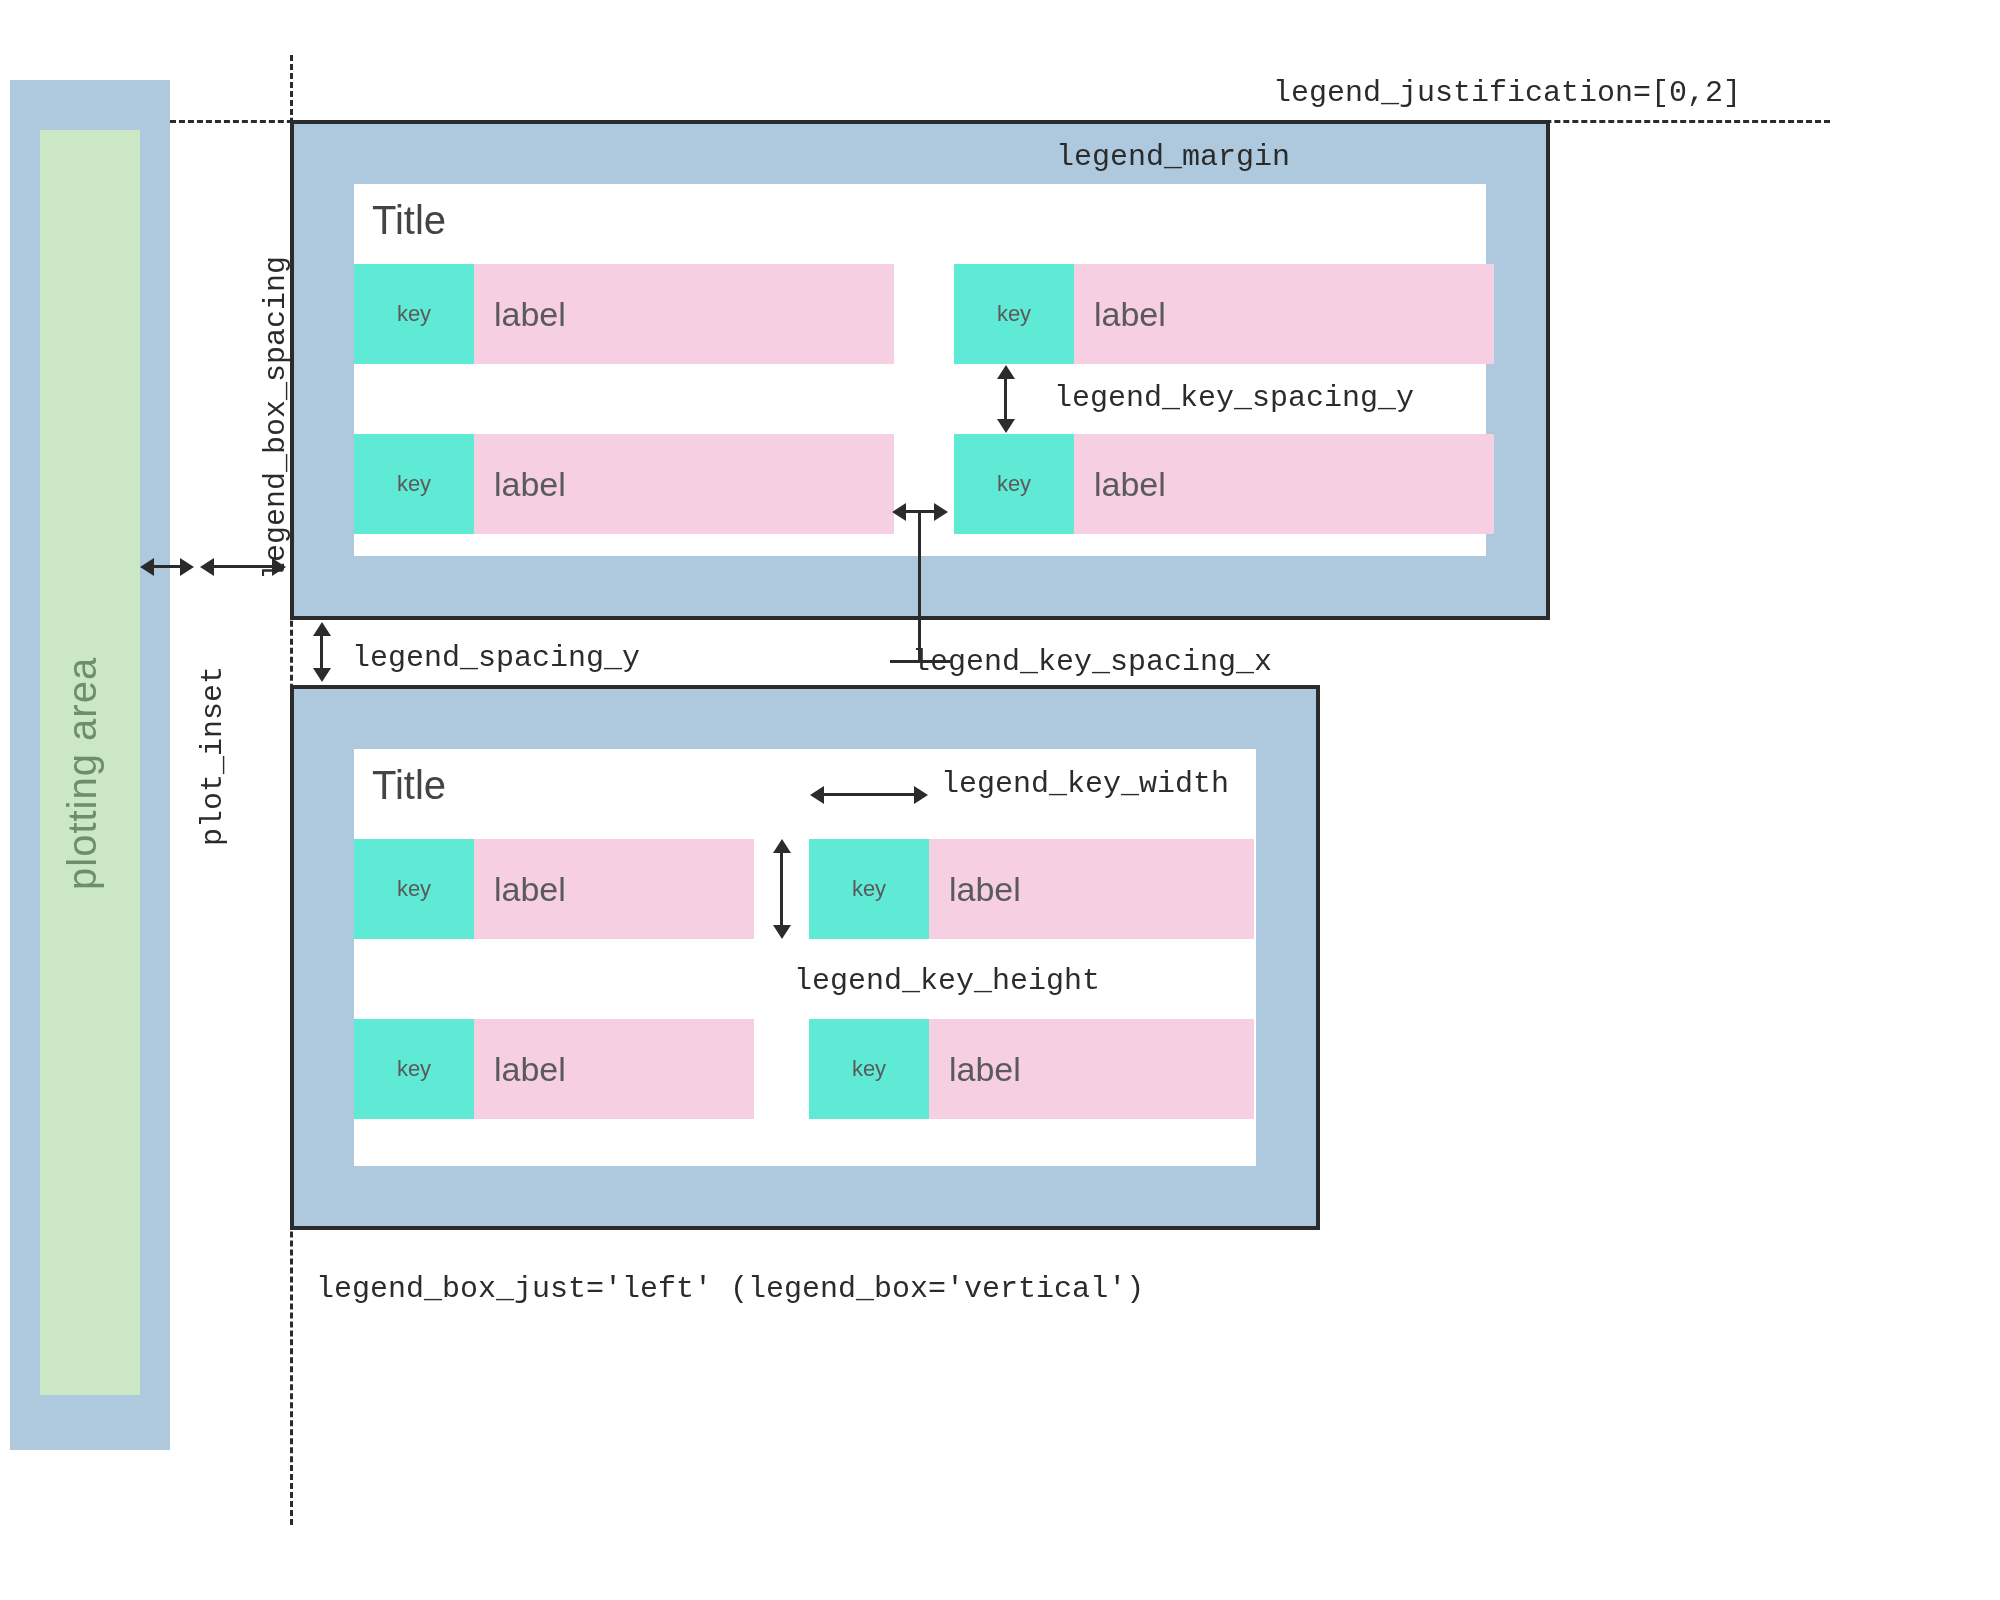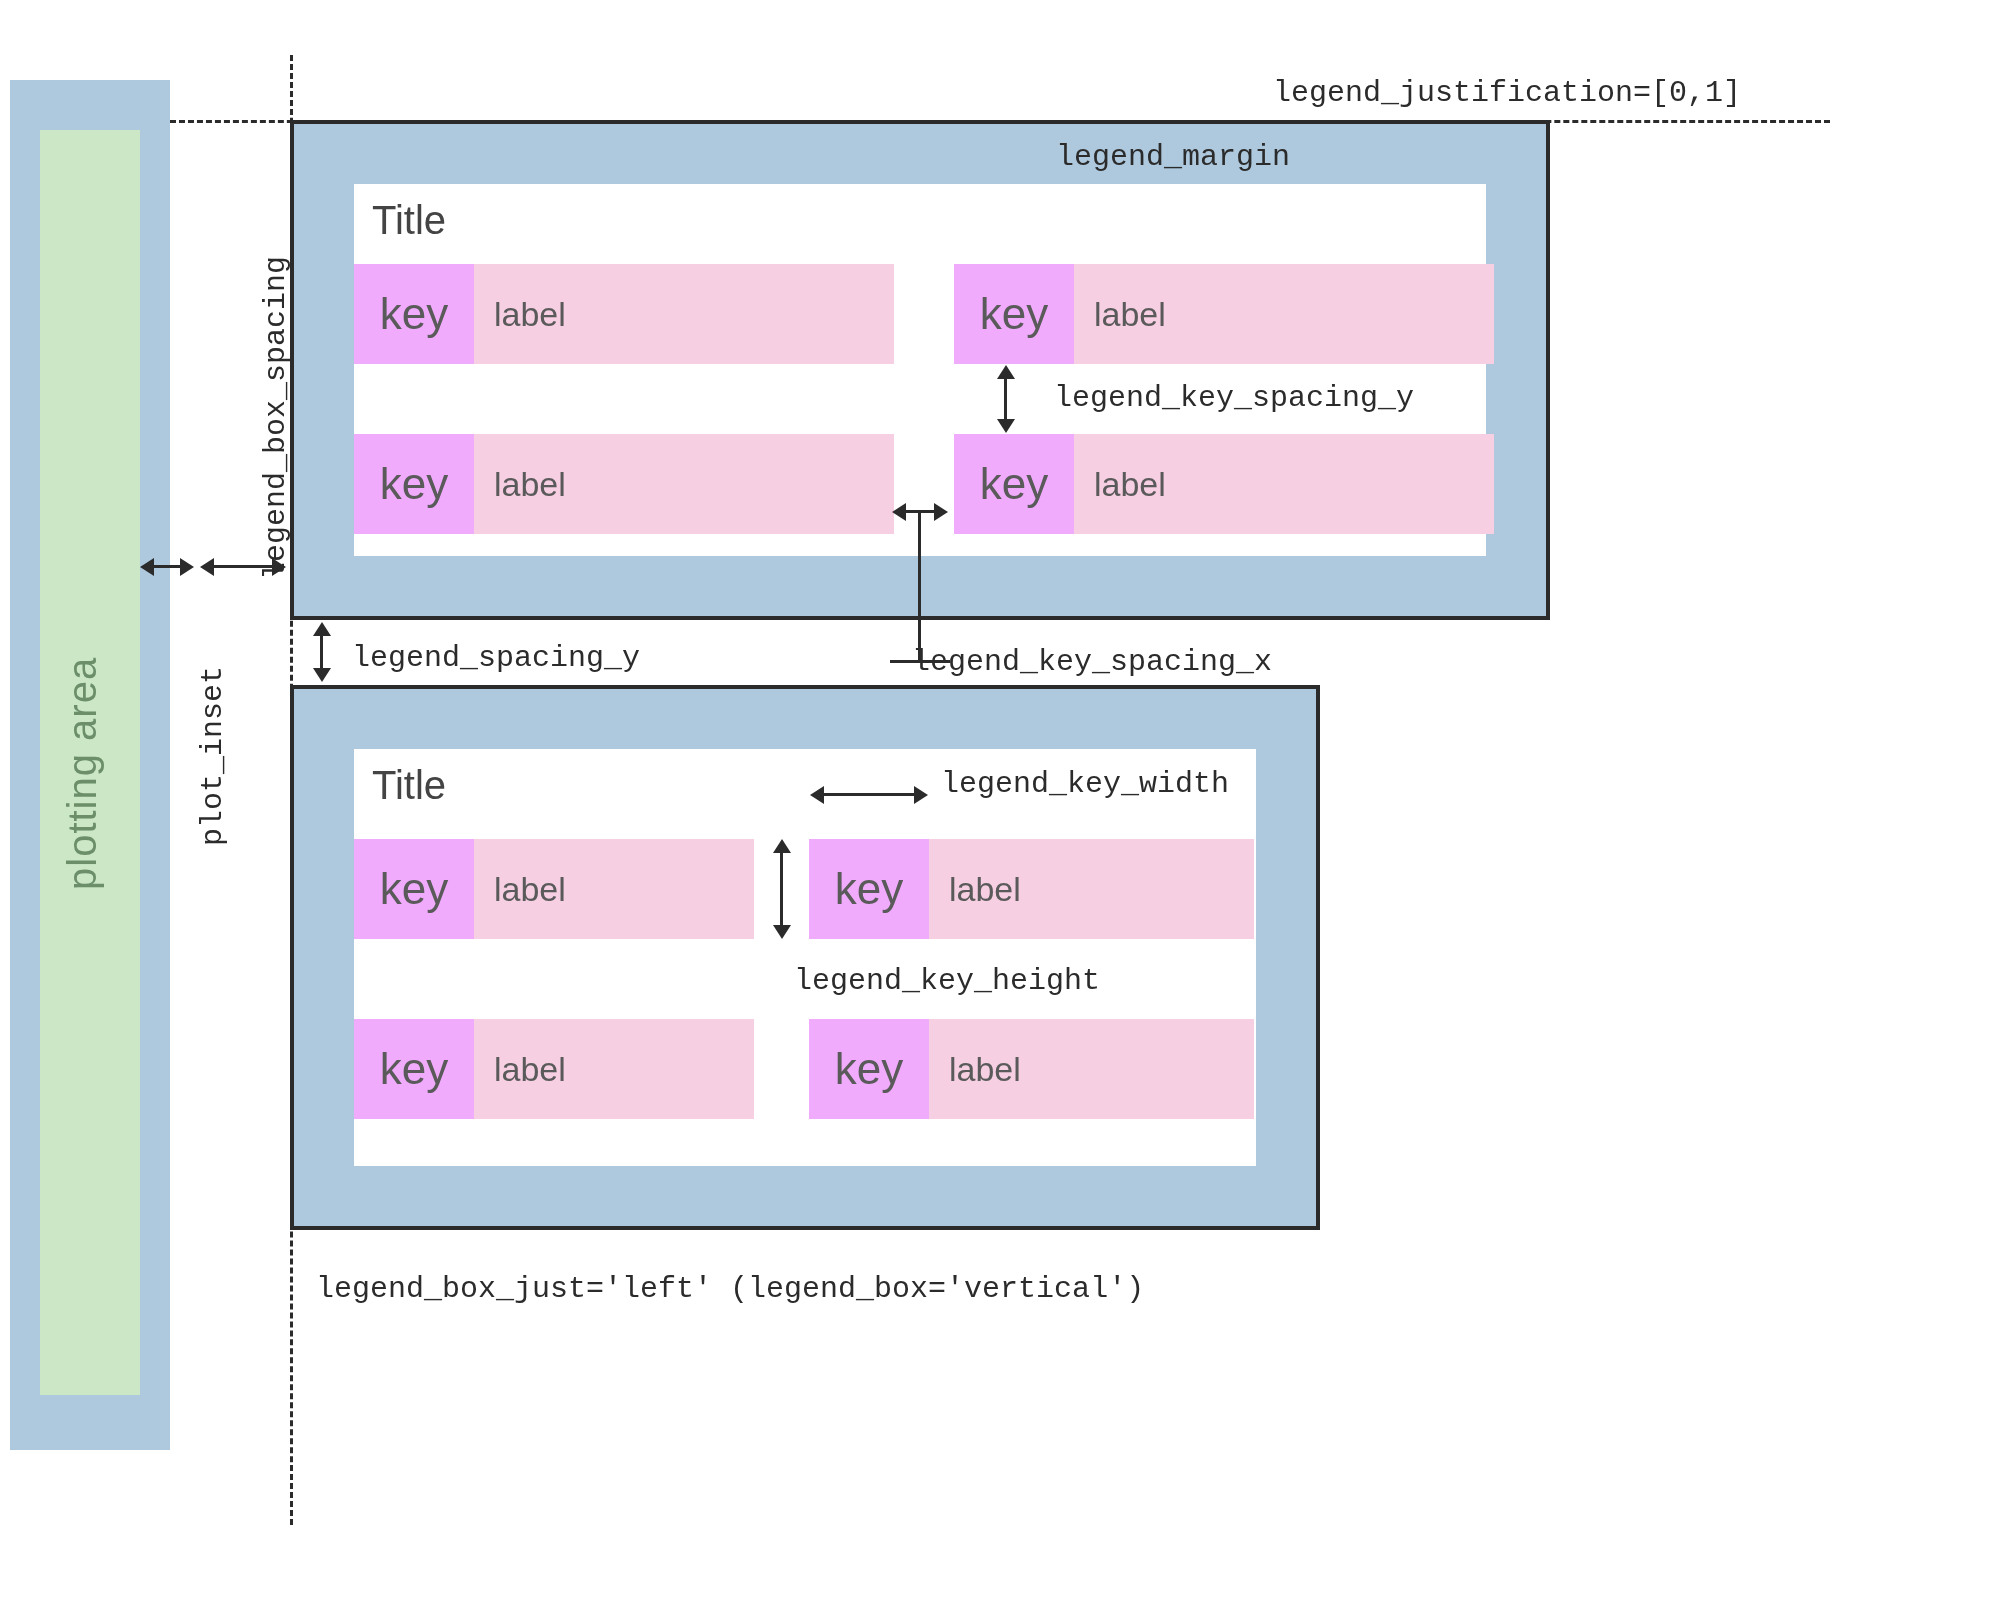--- a/index.html
+++ b/index.html
@@ -53,24 +53,24 @@
     position: absolute;
     font-size: 40px;
     color: #444;
   }
   
   .entry {
     position: absolute;
   }
   .entry .key {
     position: absolute;
-    background: #f0abfc;
+    background: #5eead4;
     top: 0; left: 0; bottom: 0;
     display: flex; align-items: center; justify-content: center;
-    font-size: 44px; color: #5a5a5a;
+    font-size: 22px; color: #5a5a5a;
   }
   .entry .label {
     position: absolute;
     background: #f7cfe3;
     top: 0; right: 0; bottom: 0;
     display: flex; align-items: center;
     padding-left: 20px;
     font-size: 34px; color: #5a5a5a;
   }
   
@@ -143,21 +143,21 @@
 
 <div class="canvas">
 
   <div class="plot-outer" style="left:10px; top:80px; width:160px; height:1370px;"></div>
   <div class="plot-inner" style="left:40px; top:130px; width:100px; height:1265px;"></div>
   <div class="plot-label" style="left:60px; top:890px;">plotting area</div>
 
   <div class="dash-h" style="left:170px; top:120px; width:1660px;"></div>
   <div class="dash-v" style="left:290px; top:55px; height:1470px;"></div>
 
-  <div class="anno" style="left:1273px; top:76px;">legend_justification=[0,1]</div>
+  <div class="anno" style="left:1273px; top:76px;">legend_justification=[0,2]</div>
 
   <div class="arrow h" style="left:154px; top:565px; width:26px;"></div>
   <div class="anno anno-v" style="left:196px; top:846px;">plot_inset</div>
 
   <div class="arrow h" style="left:214px; top:565px; width:58px;"></div>
   <div class="anno anno-v" style="left:259px; top:580px;">legend_box_spacing</div>
 
   <div class="legend-box" style="left:290px; top:120px; width:1260px; height:500px;">
 
     <div class="anno" style="left:750px; top:16px;margin-left:12px;">legend_margin</div>

